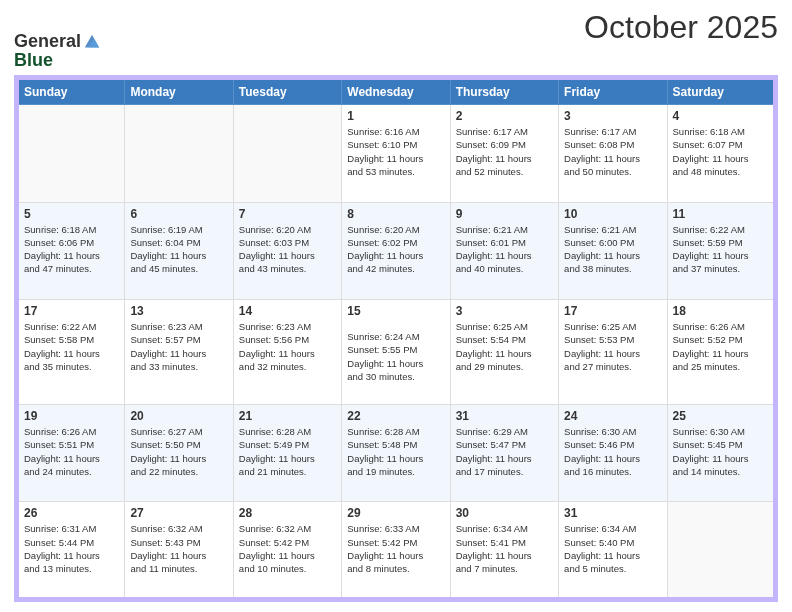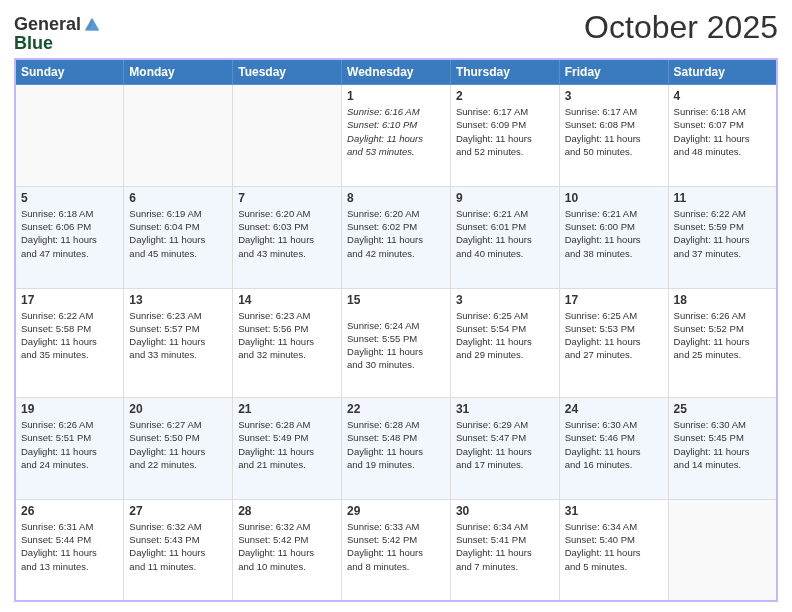--- a/index.html
+++ b/index.html
@@ -19,21 +19,21 @@
     }
     .header {
       display: flex;
       justify-content: space-between;
       align-items: flex-start;
       margin-bottom: 6px;
     }
     .logo {
       display: flex;
       align-items: flex-end;
-      margin-top: 4px;
+      margin-top: 21px;
     }
     .logo-text {
       display: flex;
       flex-direction: column;
       line-height: 1;
     }
     .logo-general {
       font-size: 18px;
       font-weight: bold;
       color: #333;
@@ -58,21 +58,21 @@
       font-weight: normal;
       color: #333;
       line-height: 1.1;
     }
     .location {
       font-size: 13px;
       color: #555;
     }
     .calendar {
       flex: 1;
-      border: 2px solid #c4b5fd;
+      border: 5px solid #c4b5fd;
       border-collapse: collapse;
       width: 100%;
       table-layout: fixed;
     }
     .calendar th {
       background-color: #3a7abf;
       color: #fff;
       text-align: left;
       padding: 5px 5px;
       font-size: 12px;
@@ -149,21 +149,21 @@
         <th>Saturday</th>
       </tr>
     </thead>
     <tbody id="calendar-body">
     <tr class="row-odd">
           <td class="empty"></td>
           <td class="empty"></td>
           <td class="empty"></td>
           <td>
             <span class="day-num">1</span>
-            <div class="day-info" style="white-space: pre-line; font-style: italic;">Sunrise: 6:16 AM
+            <div class="day-info" style="white-space: pre-line;">Sunrise: 6:16 AM
 Sunset: 6:10 PM
 Daylight: 11 hours
 and 53 minutes.</div>
           </td>
           <td>
             <span class="day-num">2</span>
             <div class="day-info" style="white-space: pre-line;">Sunrise: 6:17 AM
 Sunset: 6:09 PM
 Daylight: 11 hours
 and 52 minutes.</div>

